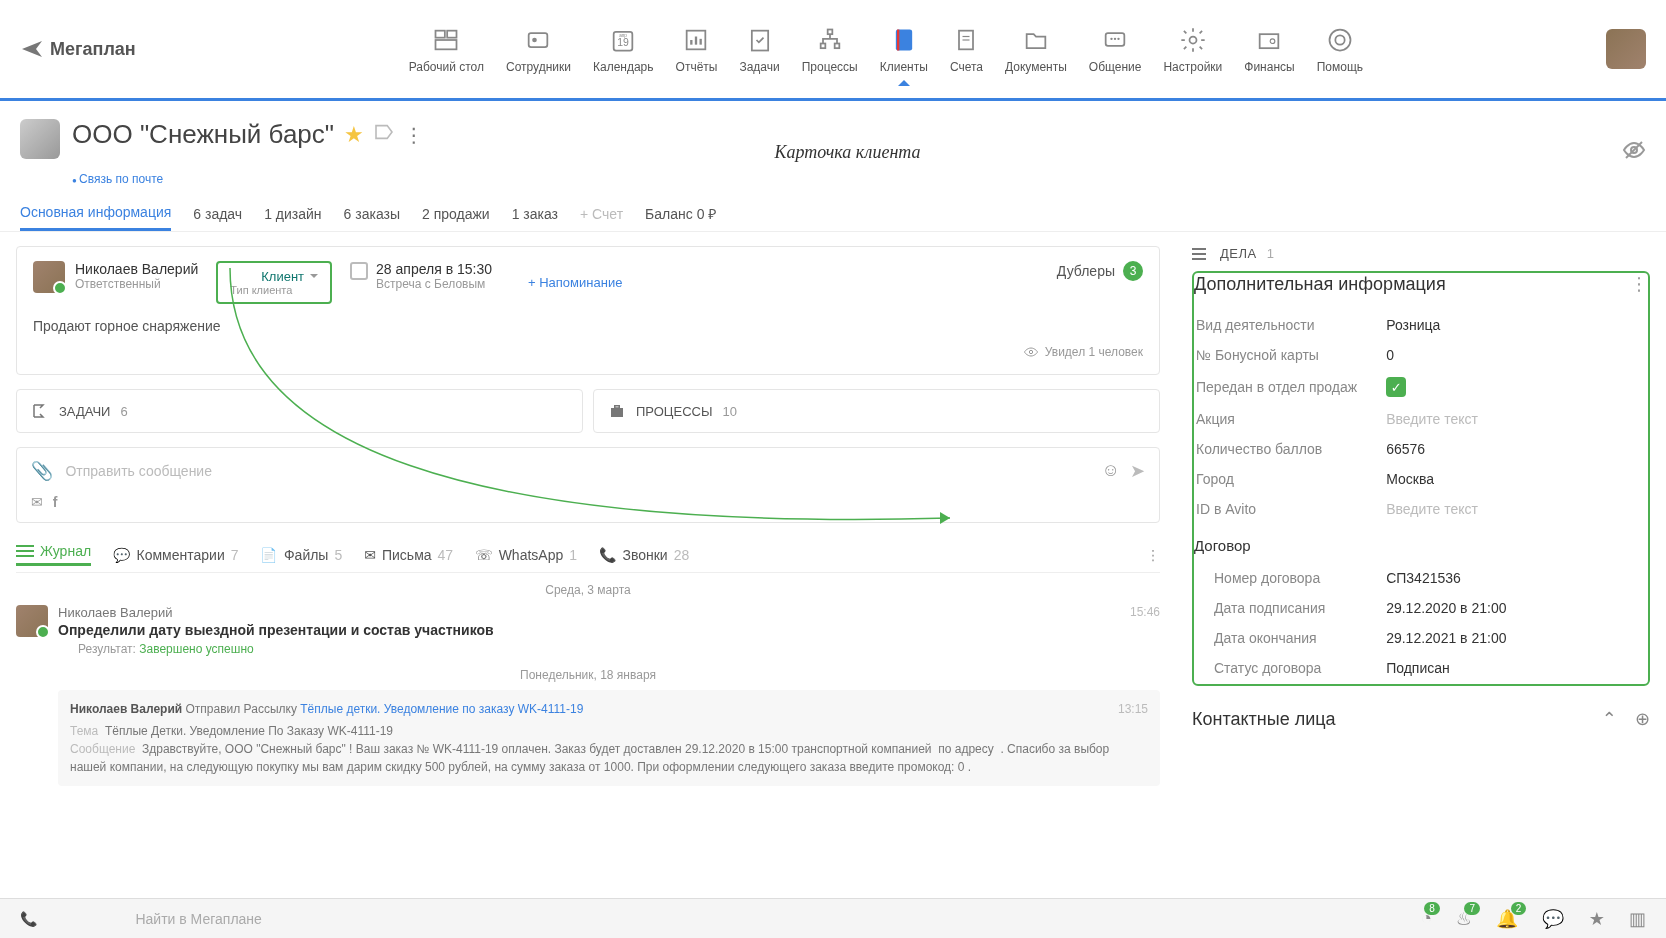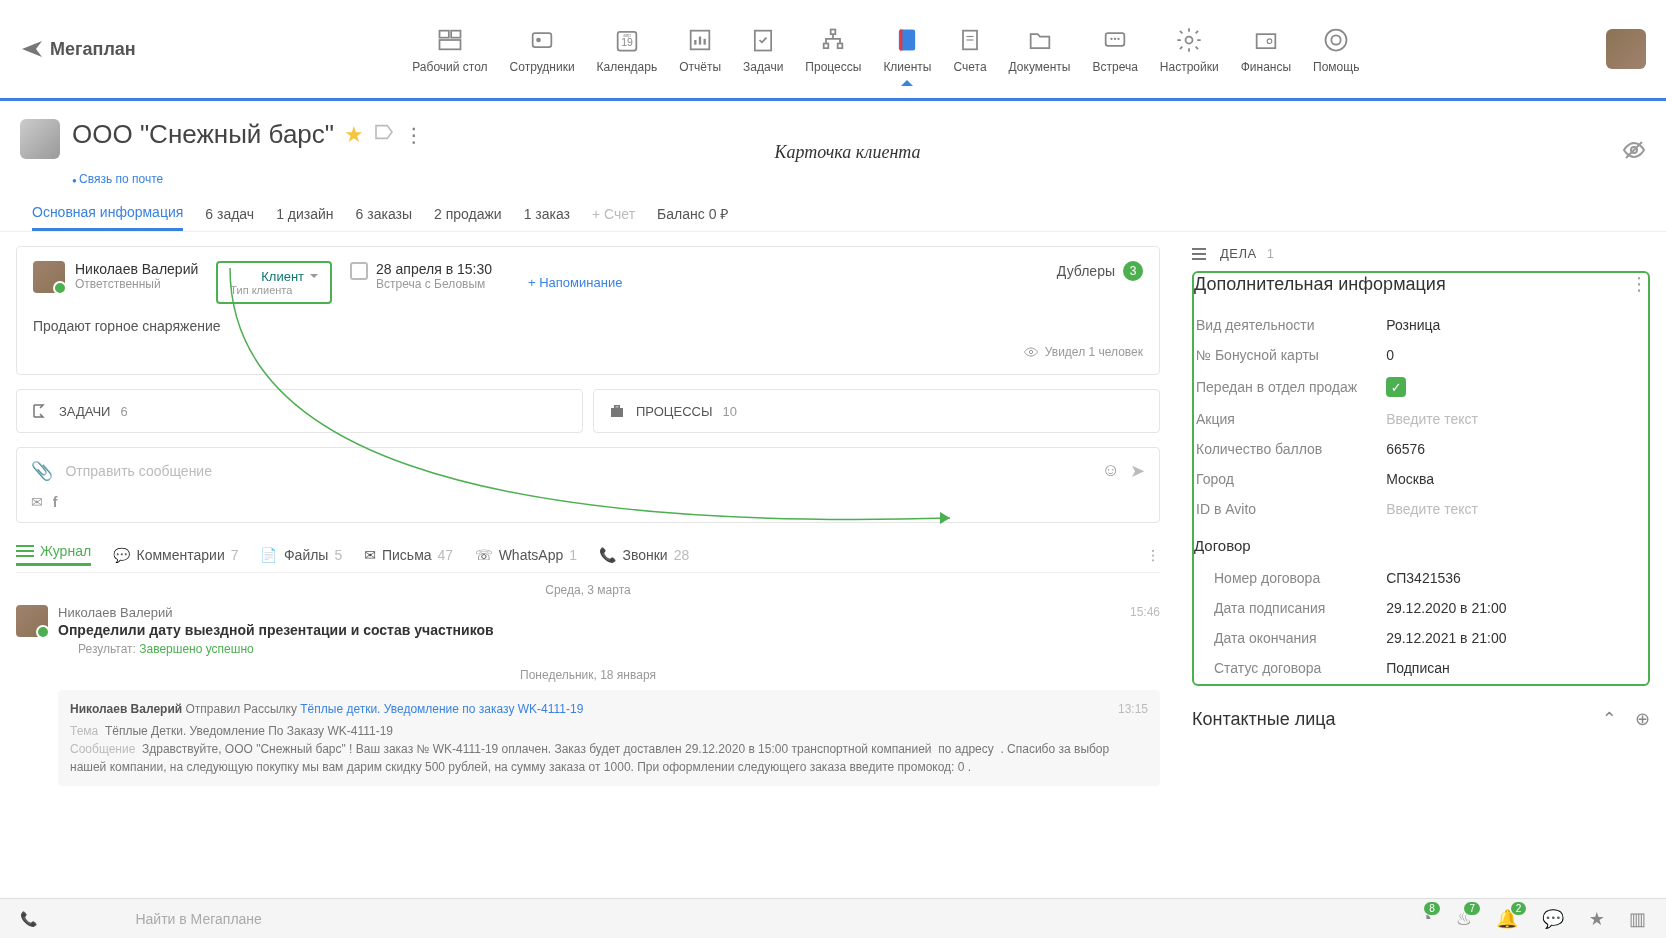--- a/index.html
+++ b/index.html
@@ -20,21 +20,21 @@
 .client-title-row { display: flex; align-items: center; gap: 10px; }
 .client-title { font-size: 26px; font-weight: normal; color: #444; }
 .star-icon { color: #f5c542; font-size: 22px; }
 .tag-icon { color: #999; font-size: 18px; }
 .dots-icon { color: #777; font-size: 20px; }
 .link-small { color: #3b82e0; font-size: 12px; margin-top: 22px; }
 .link-small::before { content: '● '; font-size: 8px; }
 .header-center { font-family: 'Comic Sans MS', cursive; font-style: italic; font-size: 18px; color: #333; margin: 0 auto; align-self: center; }
 .eye-off { color: #999; font-size: 22px; margin-left: auto; align-self: center; }
 
-.tabs-row { display: flex; align-items: center; padding: 0 32px; gap: 22px; border-bottom: 1px solid #eee; font-size: 14px; }
+.tabs-row { display: flex; align-items: center; padding: 0 20px; gap: 22px; border-bottom: 1px solid #eee; font-size: 14px; }
 .tab-item { padding: 8px 0; color: #555; cursor: pointer; }
 .tab-item.active { color: #3b82e0; border-bottom: 3px solid #3b82e0; }
 .tab-item.muted { color: #bbb; }
 
 .main-layout { display: flex; }
 .main-left { flex: 1; padding: 14px 16px; }
 .main-right { width: 490px; padding: 14px 16px; }
 
 .info-card { border: 1px solid #e5e5e5; border-radius: 4px; padding: 14px 16px; margin-bottom: 14px; }
 .responsible-row { display: flex; align-items: flex-start; gap: 18px; margin-bottom: 12px; }
@@ -217,21 +217,21 @@
       </div>
     <div class="nav-item">
         <div class="nav-icon">
           <svg width="28" height="28" viewBox="0 0 24 24">
             <rect x="4" y="6" width="16" height="11" rx="2" fill="none" stroke="currentColor" stroke-width="1.5"></rect>
             <circle cx="9" cy="11" r="1" fill="currentColor"></circle>
             <circle cx="12" cy="11" r="1" fill="currentColor"></circle>
             <circle cx="15" cy="11" r="1" fill="currentColor"></circle>
           </svg>
         </div>
-        <span>Встреча</span>
+        <span>Общение</span>
       </div>
     <div class="nav-item">
         <div class="nav-icon">
           <svg width="28" height="28" viewBox="0 0 24 24">
             <circle cx="12" cy="12" r="3" fill="none" stroke="currentColor" stroke-width="1.5"></circle>
             <path d="M12 2v3M12 19v3M4.2 4.2l2.1 2.1M17.7 17.7l2.1 2.1M2 12h3M19 12h3M4.2 19.8l2.1-2.1M17.7 6.3l2.1-2.1" stroke="currentColor" stroke-width="1.5"></path>
           </svg>
         </div>
         <span>Настройки</span>
       </div>

